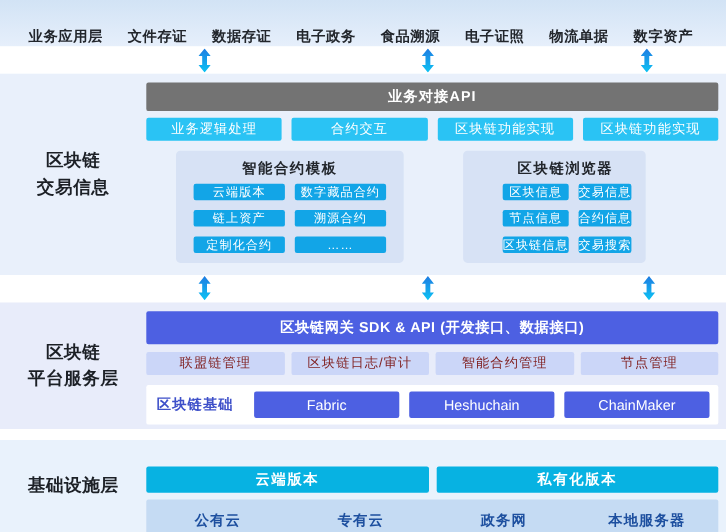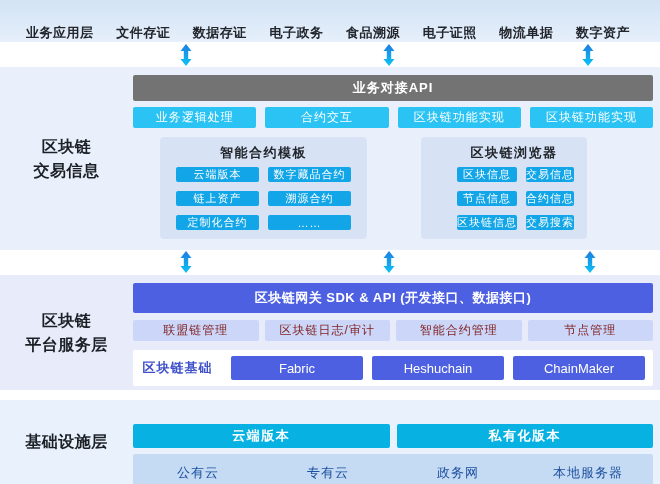--- a/index.html
+++ b/index.html
@@ -84,21 +84,21 @@
   
   .ver-row { margin-top:24px; display:flex; gap:7px; height:24px; }
   .ver {
     flex:1; background:#07b2e2; border-radius:2px; color:#fff; font-size:13px; font-weight:700;
     display:flex; align-items:center; justify-content:center; letter-spacing:1.5px;
   }
   .env-bar {
     margin-top:6px; height:38px; background:#c5dbf3; border-radius:2px;
     display:flex; align-items:center;
   }
-  .env { flex:1; text-align:center; font-size:13px; font-weight:400; color:#1d4f9f; letter-spacing:1px; }
+  .env { flex:1; text-align:center; font-size:13px; font-weight:700; color:#1d4f9f; letter-spacing:1px; }
 </style>
 </head>
 <body>
 
 <div class="page">
 
   <div class="band-top">
     <span class="txt">业务应用层</span>
     <span class="txt">文件存证</span>
     <span class="txt">数据存证</span>

